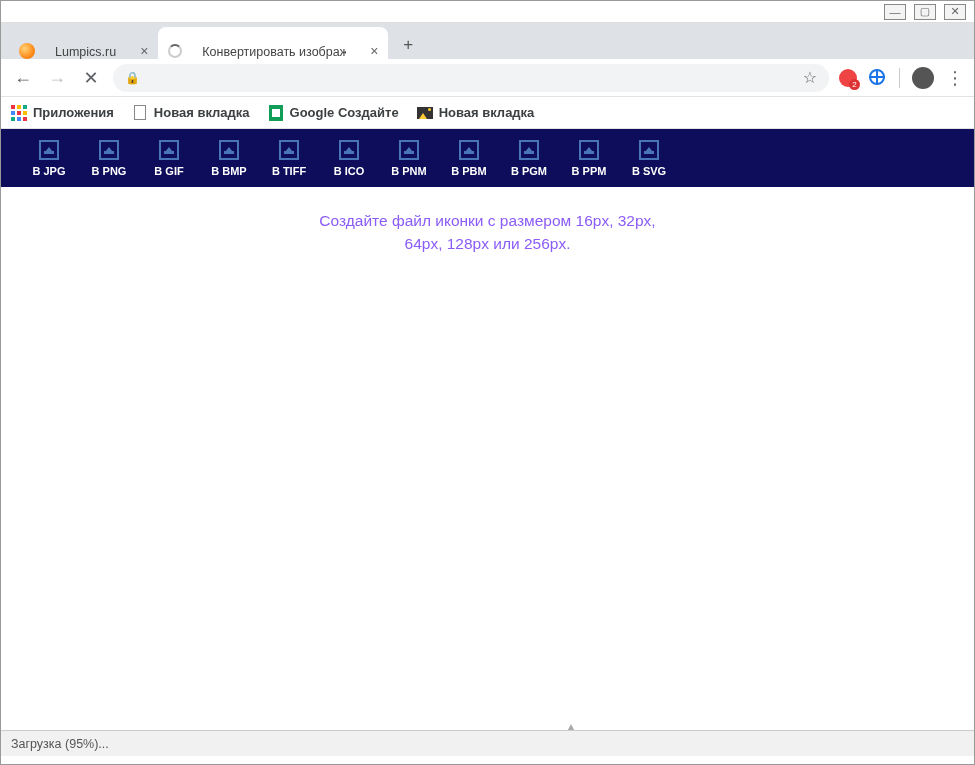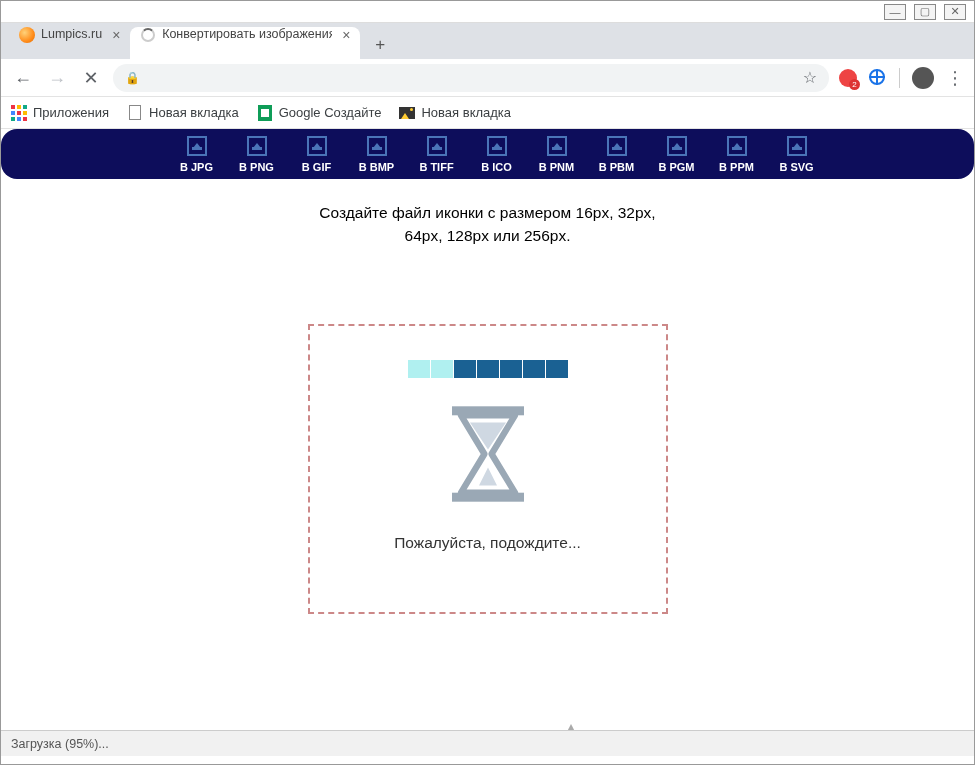--- a/index.html
+++ b/index.html
@@ -4,54 +4,54 @@
 <style>
 * { box-sizing: border-box; margin: 0; padding: 0; font-family: "Segoe UI", Arial, sans-serif; }
 body { width: 975px; height: 765px; background: #fff; position: relative; overflow: hidden; border: 1px solid #999; }
 
 
 .titlebar { height: 22px; background: #fff; display: flex; justify-content: flex-end; align-items: center; gap: 8px; padding: 0 8px; border-bottom: 1px solid #ddd; }
 .winbtn { width: 22px; height: 16px; border: 1px solid #888; display: flex; align-items: center; justify-content: center; font-size: 11px; color: #666; cursor: pointer; background:#f4f4f4; }
 
 
 .tabstrip { height: 36px; background: #dee1e6; display: flex; align-items: flex-end; padding-left: 8px; }
-.tab { height: 32px; display: flex; align-items: flex-start; padding: 0 10px; font-size: 12.5px; color: #444; cursor: pointer; border-radius: 8px 8px 0 0; max-width: 230px; gap:6px; }
+.tab { height: 32px; display: flex; align-items: flex-end; padding: 0 10px; font-size: 12.5px; color: #444; cursor: pointer; border-radius: 8px 8px 0 0; max-width: 230px; gap:20px; }
 .tab.active { background: #fff; }
 .tab .favicon { width:16px; height:16px; display:inline-flex; align-items:center; justify-content:center; }
 .close-x { color:#666; font-size:14px; margin-left:4px; }
 .newtab { width:28px; height:28px; display:flex; align-items:center; justify-content:center; color:#555; font-size:17px; cursor:pointer; margin-left:6px; }
 
 
 .toolbar { height: 38px; background:#fff; display:flex; align-items:center; padding: 0 10px; gap: 10px; border-bottom:1px solid #e3e3e3; }
 .navbtn { color:#5f6368; font-size:18px; cursor:pointer; width:24px; text-align:center; }
 .omnibox { flex:1; height:28px; background:#f1f3f4; border-radius:14px; display:flex; align-items:center; padding:0 12px; font-size:14px; color:#202124; gap:8px; }
 .omni-right { display:flex; align-items:center; gap:12px; }
 .ext-icon { width:18px; height:18px; position:relative; }
 .avatar { width:22px; height:22px; border-radius:50%; background:#555; }
 .kebab { font-size:18px; color:#5f6368; cursor:pointer; }
 
 
 .bookmarks { height: 32px; background:#fff; display:flex; align-items:center; padding:0 10px; gap:18px; font-size:13px; color:#3c4043; border-bottom:1px solid #e3e3e3; }
-.bm { display:flex; align-items:center; gap:6px; cursor:pointer; }
+.bm { display:flex; align-items:center; gap:6px; cursor:pointer;font-weight:bold; }
 .bm-icon { width:16px; height:16px; display:inline-flex; align-items:center; justify-content:center; }
 
 
 .page { position:relative; height: calc(100% - 22px - 36px - 38px - 32px - 26px); background:#fff; overflow:hidden; }
 
 
-.ribbon { background:#0d0d5b; height:50px; display:flex; align-items:center; justify-content:center; padding-left:18px;border-radius:16px; }
+.ribbon { background:#0d0d5b; height:58px; display:flex; align-items:center; justify-content:flex-start; padding-left:18px; }
 .fmt { display:flex; flex-direction:column; align-items:center; color:#fff; font-size:11px; font-weight:bold; width:60px; cursor:pointer; gap:5px; }
 .fmt-icon { width:20px; height:20px; border:2px solid #4a74b8; display:flex; align-items:center; justify-content:center; }
 .fmt-icon-inner { width:0; height:0; border-left:4px solid transparent; border-right:4px solid transparent; border-bottom:5px solid #4a74b8; position:relative; }
 .fmt-icon-inner::after { content:''; position:absolute; top:4px; left:-5px; width:10px; height:3px; background:#4a74b8; }
 
 
 .content { text-align:center; padding-top:14px; color:#333; }
 .headline { font-size:26px; font-weight:400; color:#222; }
-.sub { font-size:15.5px; color:#000000; margin-top:8px; line-height:1.5; }
+.sub { font-size:15.5px; color:#8b5cf6; margin-top:8px; line-height:1.5; }
 
 
 .uploadbox { width:360px; height:290px; margin:76px auto 0; border:2px dashed #c88; display:flex; flex-direction:column; align-items:center; justify-content:flex-start; padding-top:34px; }
 .progress { display:flex; gap:1px; margin-bottom:26px; }
 .pblock { width:22px; height:18px; }
 .pblock.light { background:#b0f0f0; }
 .pblock.dark { background:#1a6193; }
 .hourglass { width:90px; height:100px; margin-bottom:30px; }
 .wait { font-size:15.5px; color:#333; }
 
@@ -244,39 +244,20 @@
         </div>
         <span>В SVG</span>
       </div>
   </div>
 
   <div class="content">
     <div class="sub">
       <span>Создайте файл иконки с размером 16px, 32px,</span><br><span>64px, 128px или 256px.</span>
     </div>
 
-    <div class="uploadbox">
-      <div class="progress">
-        <div class="pblock light"></div>
-          <div class="pblock light"></div>
-        <div class="pblock dark"></div>
-          <div class="pblock dark"></div>
-          <div class="pblock dark"></div>
-          <div class="pblock dark"></div>
-          <div class="pblock dark"></div>
-      </div>
-      <svg class="hourglass" viewBox="0 0 100 110">
-        <rect x="10" y="2" width="80" height="10" fill="#9aa8b5"></rect>
-        <rect x="10" y="98" width="80" height="10" fill="#9aa8b5"></rect>
-        <path d="M20 12 L80 12 L54 55 L80 98 L20 98 L46 55 Z" fill="none" stroke="#9aa8b5" stroke-width="7" stroke-linejoin="round"></path>
-        <path d="M30 20 L70 20 L50 50 Z" fill="#cfd8e2"></path>
-        <path d="M40 90 L60 90 L50 70 Z" fill="#cfd8e2"></path>
-      </svg>
-      <div class="wait">Пожалуйста, подождите...</div>
-    </div>
   </div>
 
   <span class="page-shadow">▴</span>
 </div>
 
 <div class="statusbar">
   <span>Загрузка (95%)...</span>
 </div>
 
 </body></html>

